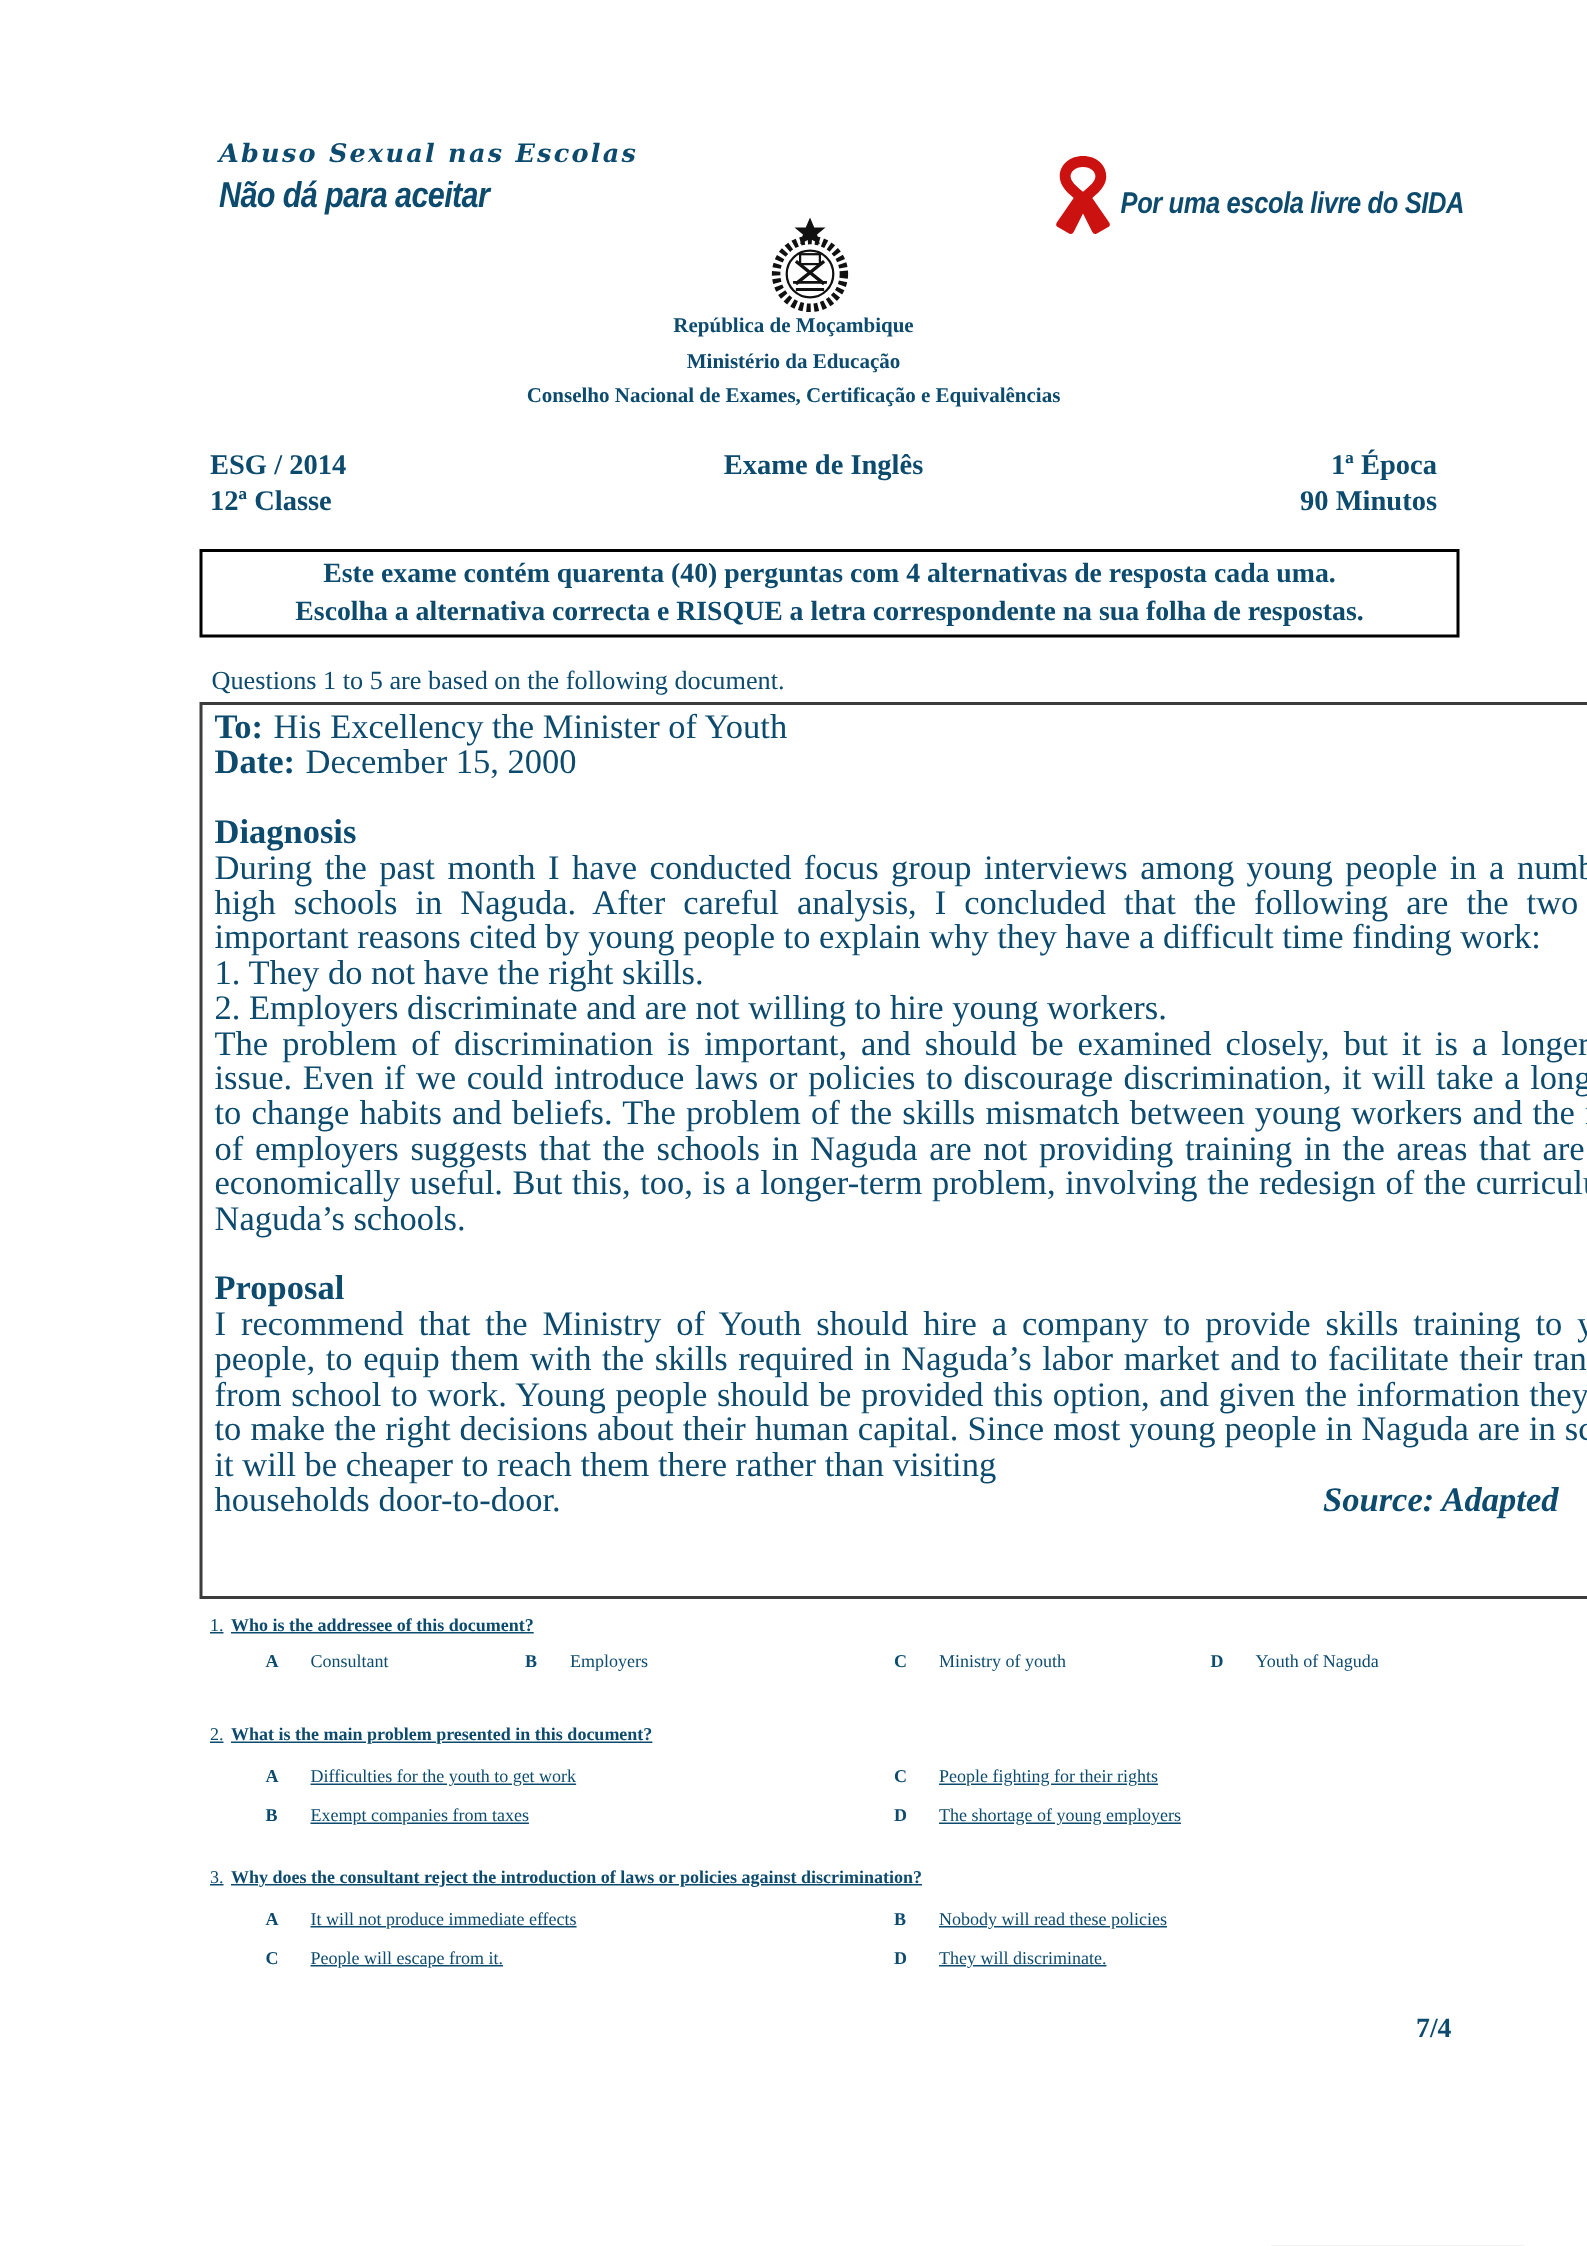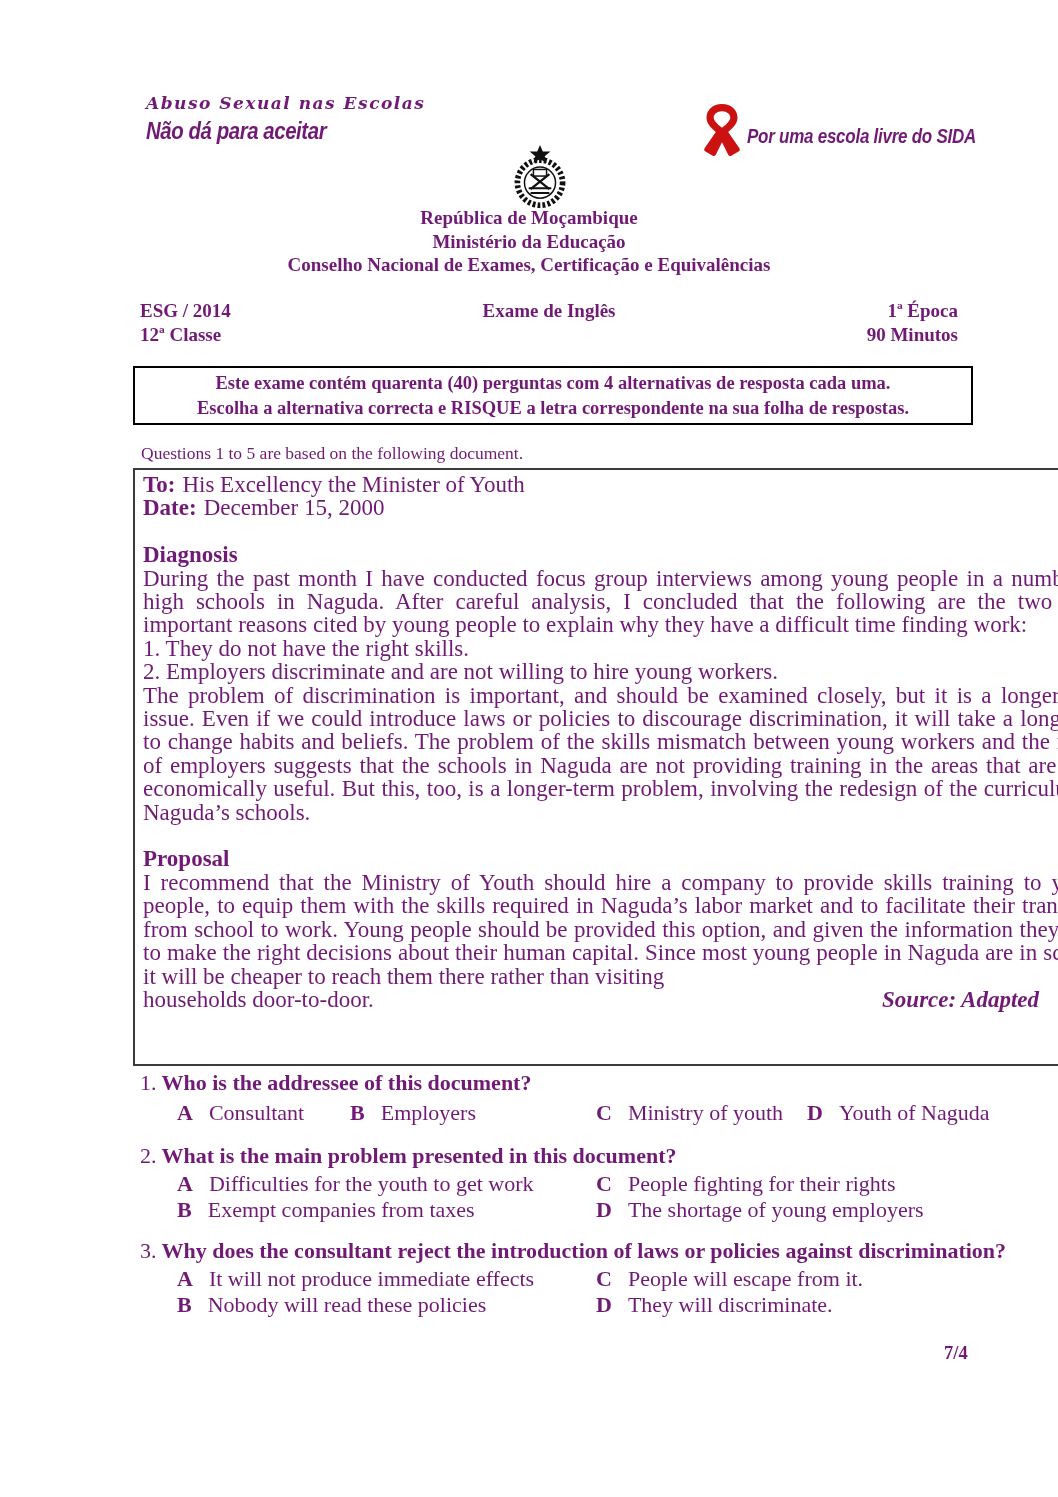--- a/index.html
+++ b/index.html
@@ -1,35 +1,35 @@
 <!DOCTYPE html>
 <html><head>
 <meta charset="utf-8">
 <style>
   html,body{margin:0;padding:0;background:#e8e8e8;}
   .page{position:relative;width:1058px;height:1497px;background:#fff;margin:0 auto;
-        font-family:"Liberation Serif",serif;color:#701a75;overflow:hidden;}
+        font-family:"Liberation Serif",serif;color:#0c4a6e;overflow:hidden;}
 
   
   .campaign-left{position:absolute;left:146px;top:93px;}
   .script-line{font-family:"DejaVu Serif",serif;font-style:italic;font-weight:bold;
                font-size:17px;letter-spacing:1.5px;}
   .slogan-left{font-family:"Liberation Sans",sans-serif;font-weight:bold;font-style:italic;
                font-size:24px;letter-spacing:-.5px;transform:scaleX(.85);transform-origin:0 50%;
                margin-top:4px;white-space:nowrap;}
   .campaign-right{position:absolute;left:699px;top:103px;width:290px;height:66px;}
   .ribbon{position:absolute;left:0;top:0;}
   .slogan-right{position:absolute;left:48px;top:22px;font-family:"Liberation Sans",sans-serif;
                font-weight:bold;font-style:italic;font-size:20px;letter-spacing:-.3px;
                transform:scaleX(.85);transform-origin:0 50%;white-space:nowrap;}
 
   .emblem{position:absolute;left:506px;top:145px;}
 
   .gov-headings{position:absolute;left:0;top:206px;width:100%;text-align:center;
-                font-weight:bold;font-size:19px;line-height:23.5px;}
+                font-weight:bold;font-size:14px;line-height:23.5px;}
 
   .exam-meta{position:absolute;left:140px;top:299px;width:818px;display:flex;
              font-weight:bold;font-size:19px;line-height:23.5px;}
   .meta-left{width:220px;}
   .meta-center{flex:1;text-align:center;}
   .meta-right{width:220px;text-align:right;}
 
   .instruction-box{position:absolute;left:133px;top:366px;width:840px;box-sizing:border-box;
                    border:2px solid #000;text-align:center;font-weight:bold;font-size:18.5px;
                    line-height:24.5px;padding:3px 12px;}
@@ -38,21 +38,21 @@
 
   .memo-box{position:absolute;left:133px;top:468px;width:988px;height:598px;box-sizing:border-box;
             border:2px solid #3c3c3c;padding:3px 10px 0 8px;font-size:23px;line-height:23.4px;}
   .memo-line b{margin-right:7px;}
   .blank{height:23.4px;}
   .sec-head{font-weight:bold;}
   .just{margin:0;text-align:justify;}
   .last-line{display:flex;justify-content:space-between;}
   .source{font-weight:bold;font-style:italic;padding-right:70px;white-space:nowrap;}
 
-  .question{position:absolute;left:140px;width:880px;font-size:22px;}
+  .question{position:absolute;left:140px;width:880px;font-size:12px;text-decoration:underline;}
   #q1{top:1071px;} #q2{top:1144px;} #q3{top:1239px;}
   .q-head{line-height:24px;}
   .q-num{margin-right:5px;}
   .letter{font-weight:bold;display:inline-block;min-width:14px;margin-right:16px;}
   .opt-row{position:relative;height:26px;margin-top:5px;}
   .opt-row .opt{position:absolute;white-space:nowrap;}
   .q1-a{left:37px;} .q1-b{left:210px;} .q1-c{left:456px;} .q1-d{left:667px;}
   .opt-grid{display:grid;grid-template-columns:419px auto;padding-left:37px;margin-top:3px;
             line-height:26px;}
   .opt-grid .opt{white-space:nowrap;}
@@ -155,21 +155,21 @@
       <span class="opt"><span class="letter">D</span><span>The shortage of young employers</span></span>
     </div>
   </div>
 
   <div class="question" id="q3">
     <div class="q-head">
       <span class="q-num">3.</span><b>Why does the consultant reject the introduction of laws or policies against discrimination?</b>
     </div>
     <div class="opt-grid">
       <span class="opt"><span class="letter">A</span><span>It will not produce immediate effects</span></span>
+      <span class="opt"><span class="letter">B</span><span>Nobody will read these policies</span></span>
       <span class="opt"><span class="letter">C</span><span>People will escape from it.</span></span>
-      <span class="opt"><span class="letter">B</span><span>Nobody will read these policies</span></span>
       <span class="opt"><span class="letter">D</span><span>They will discriminate.</span></span>
     </div>
   </div>
 
   <div class="footer-page">7/4</div>
 
 </div>
 
 </body></html>

